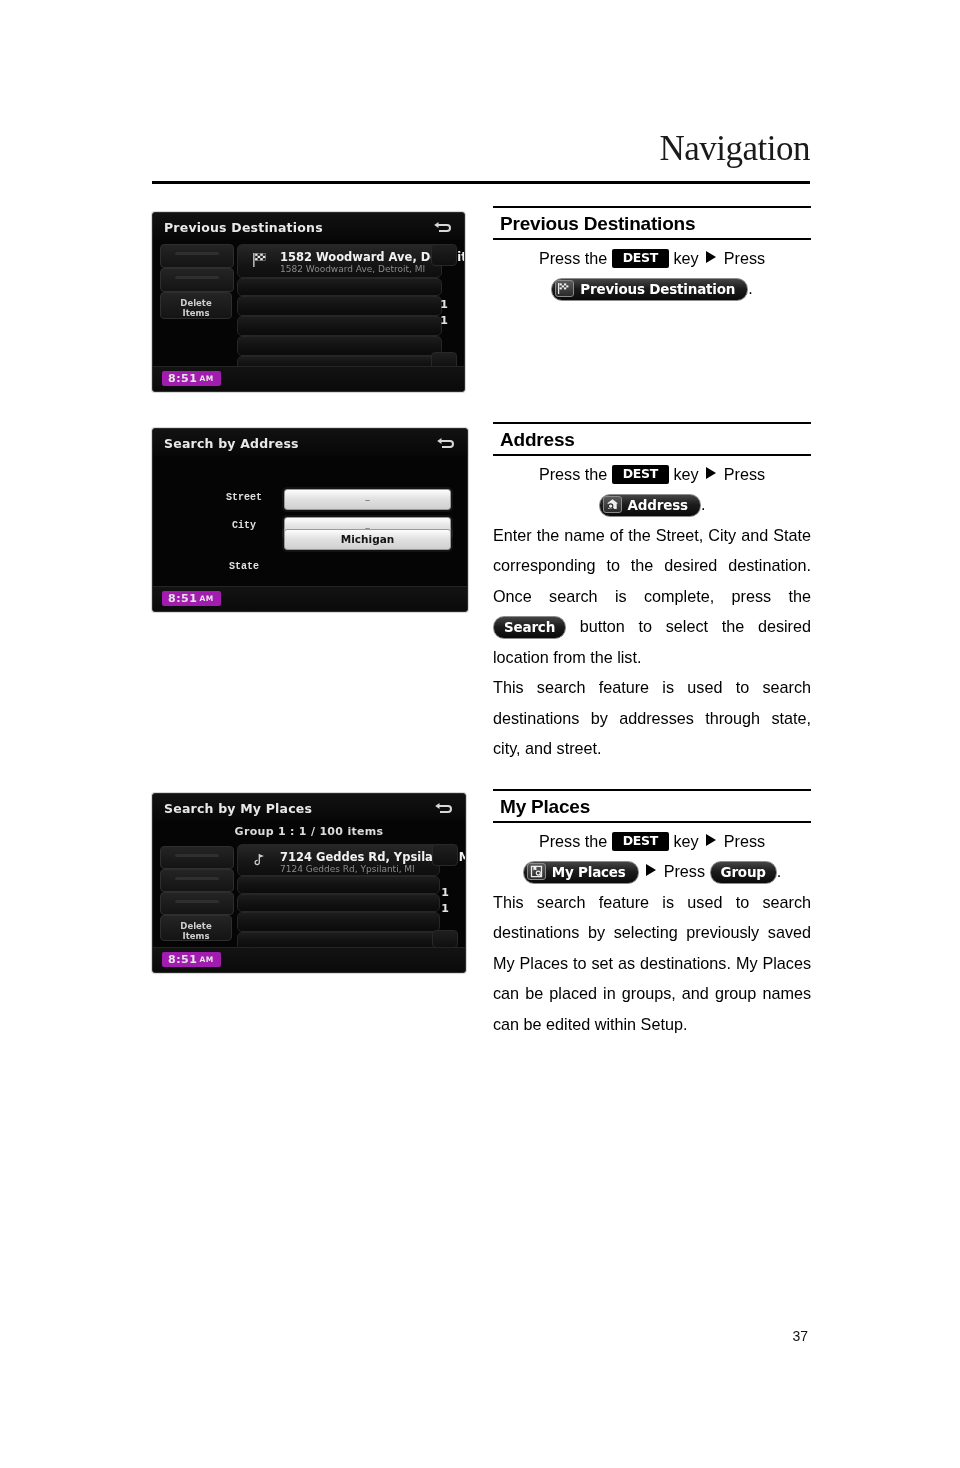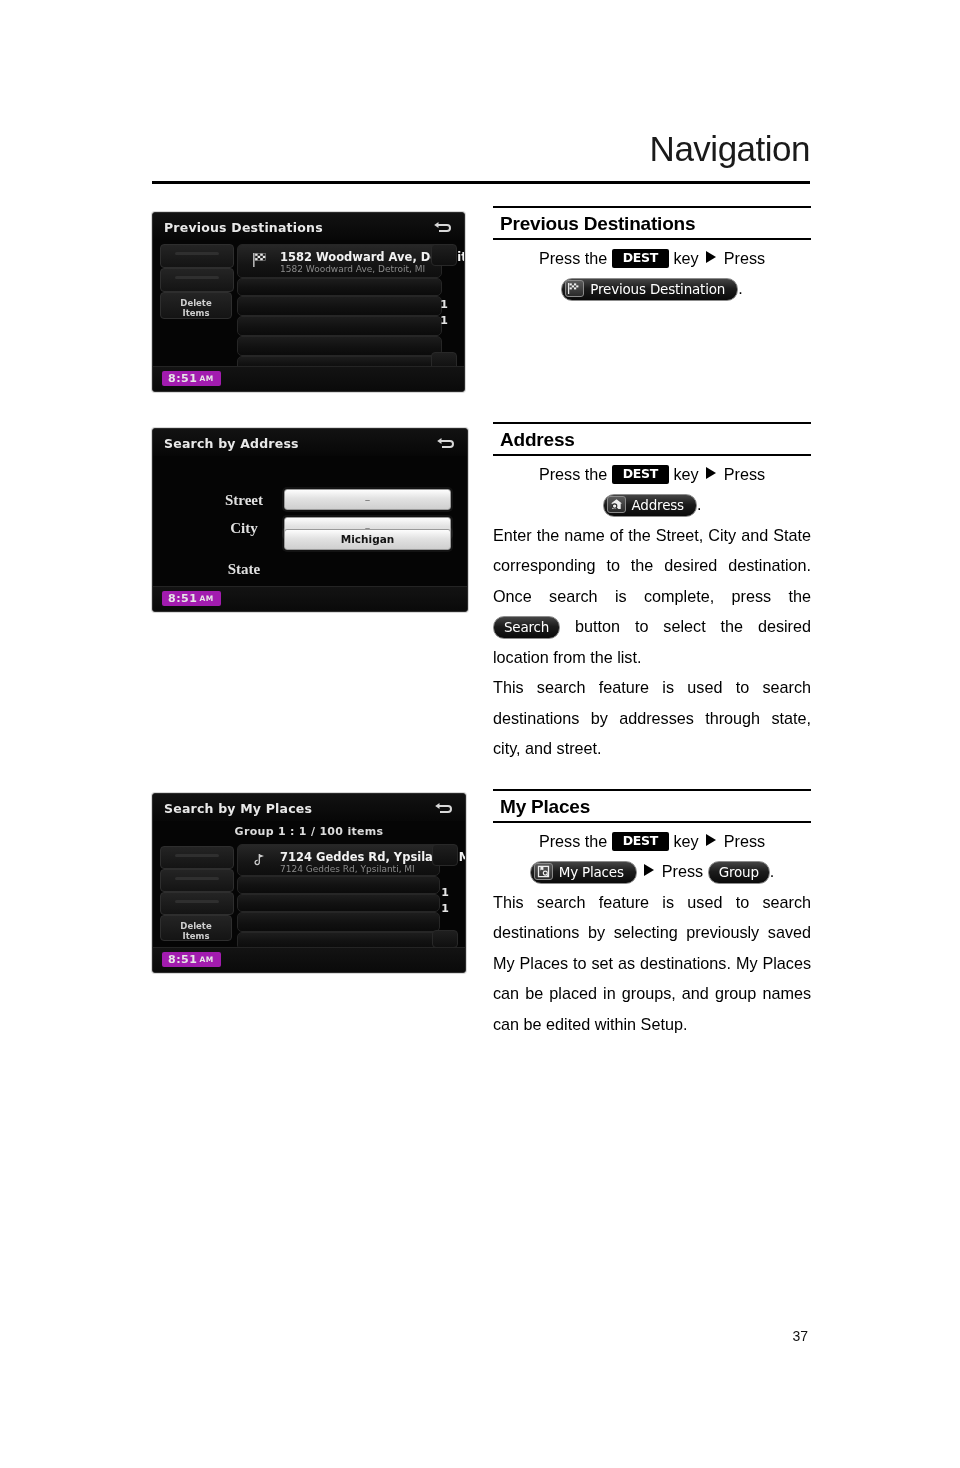--- a/index.html
+++ b/index.html
@@ -16,21 +16,21 @@
     overflow: hidden;
   }
 
   
   #page-title {
     position: absolute;
     left: 152px;
     top: 128px;
     width: 658px;
     text-align: right;
-    font-family: Liberation Sans, sans-serif;
+    font-family: Liberation Serif, serif;
     font-size: 35px;
     font-weight: 400;
     letter-spacing: -0.5px;
     color: #1a1a1a;
     line-height: 42px;
   }
   #title-rule {
     position: absolute;
     left: 152px;
     top: 181px;
@@ -201,22 +201,22 @@
     color: #dcdcdc;
     letter-spacing: 0.3px;
   }
 
   
   .form-label {
     position: absolute;
     left: 56px;
     width: 70px;
     text-align: center;
-    font-family: Liberation Serif, serif;
-    font-size: 15px;
+    font-family: Liberation Mono, monospace;
+    font-size: 10px;
     font-weight: 700;
     color: #e0e0e0;
   }
   .form-field {
     position: absolute;
     left: 131px;
     width: 165px;
     height: 19px;
     border-radius: 3px;
     background: linear-gradient(180deg, #fdfdfd 0%, #e2e2e2 45%, #cfcfcf 100%);
@@ -294,21 +294,21 @@
   }
   .ui-badge {
     display: inline-block;
     background: linear-gradient(180deg, #454545 0%, #1c1c1c 45%, #0a0a0a 100%);
     border: 1px solid #8c8c8c;
     border-radius: 11px;
     padding: 1px 10px 2px;
     color: #fff;
     font-family: "DejaVu Sans", sans-serif;
     font-size: 13.5px;
-    font-weight: 400;
+    font-weight: 700;
     letter-spacing: -0.2px;
     line-height: 18px;
     vertical-align: 0px;
     white-space: nowrap;
   }
   .ui-badge.with-icon {
     padding: 1px 12px 2px 3px;
   }
   .badge-ico {
     display: inline-block;

